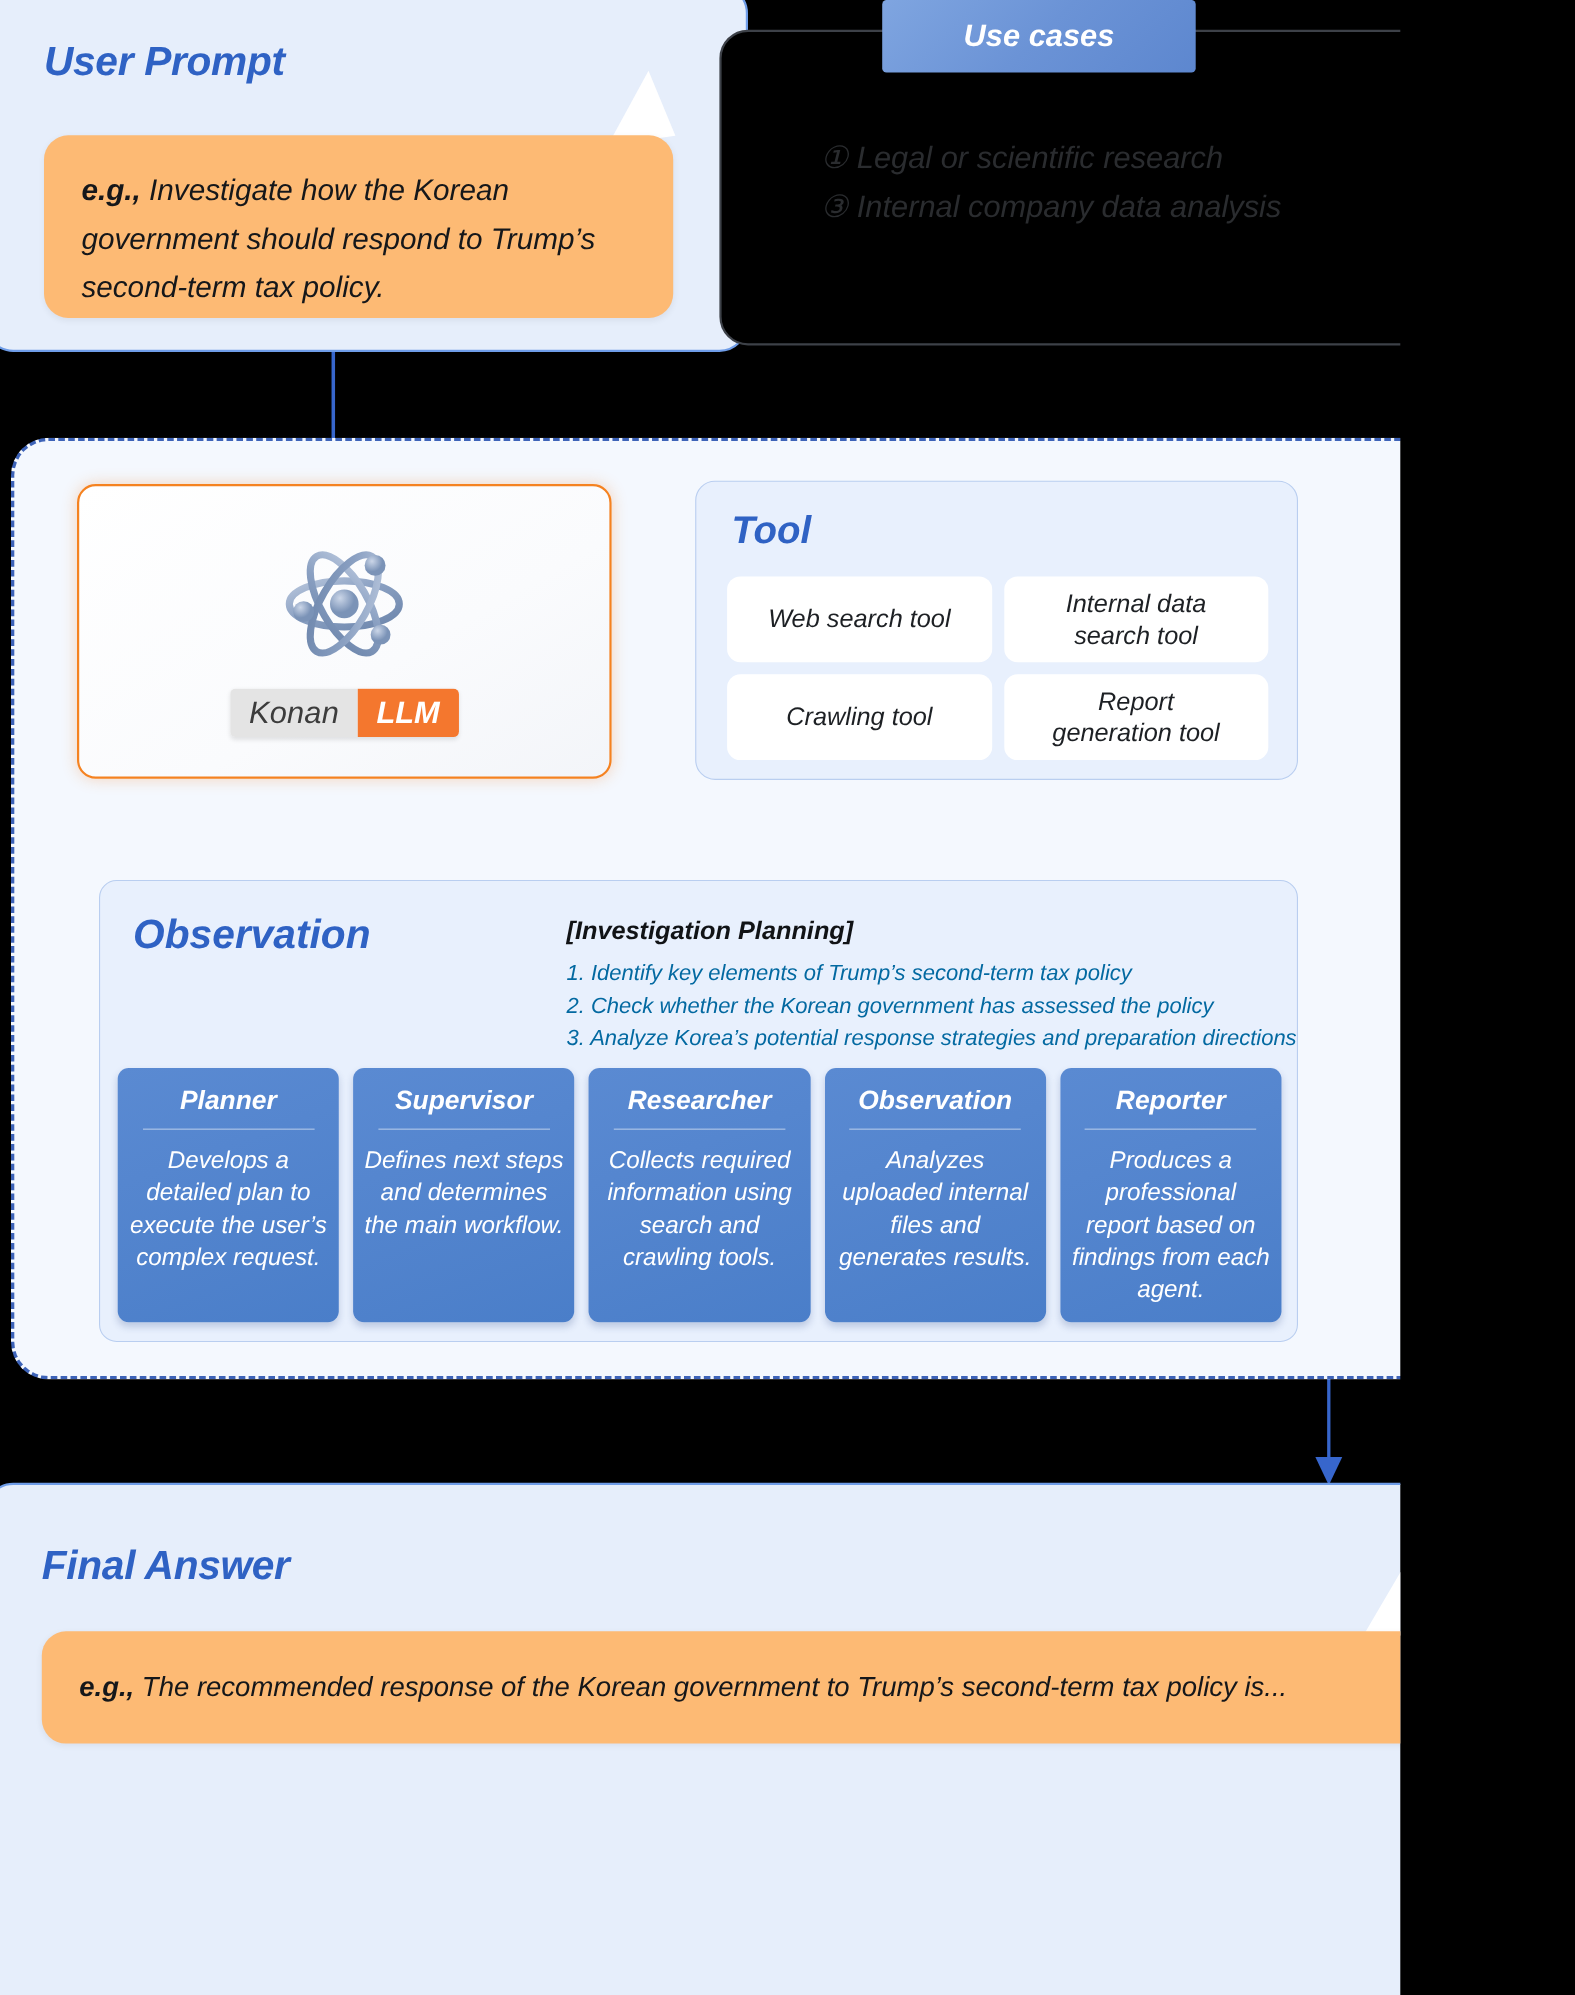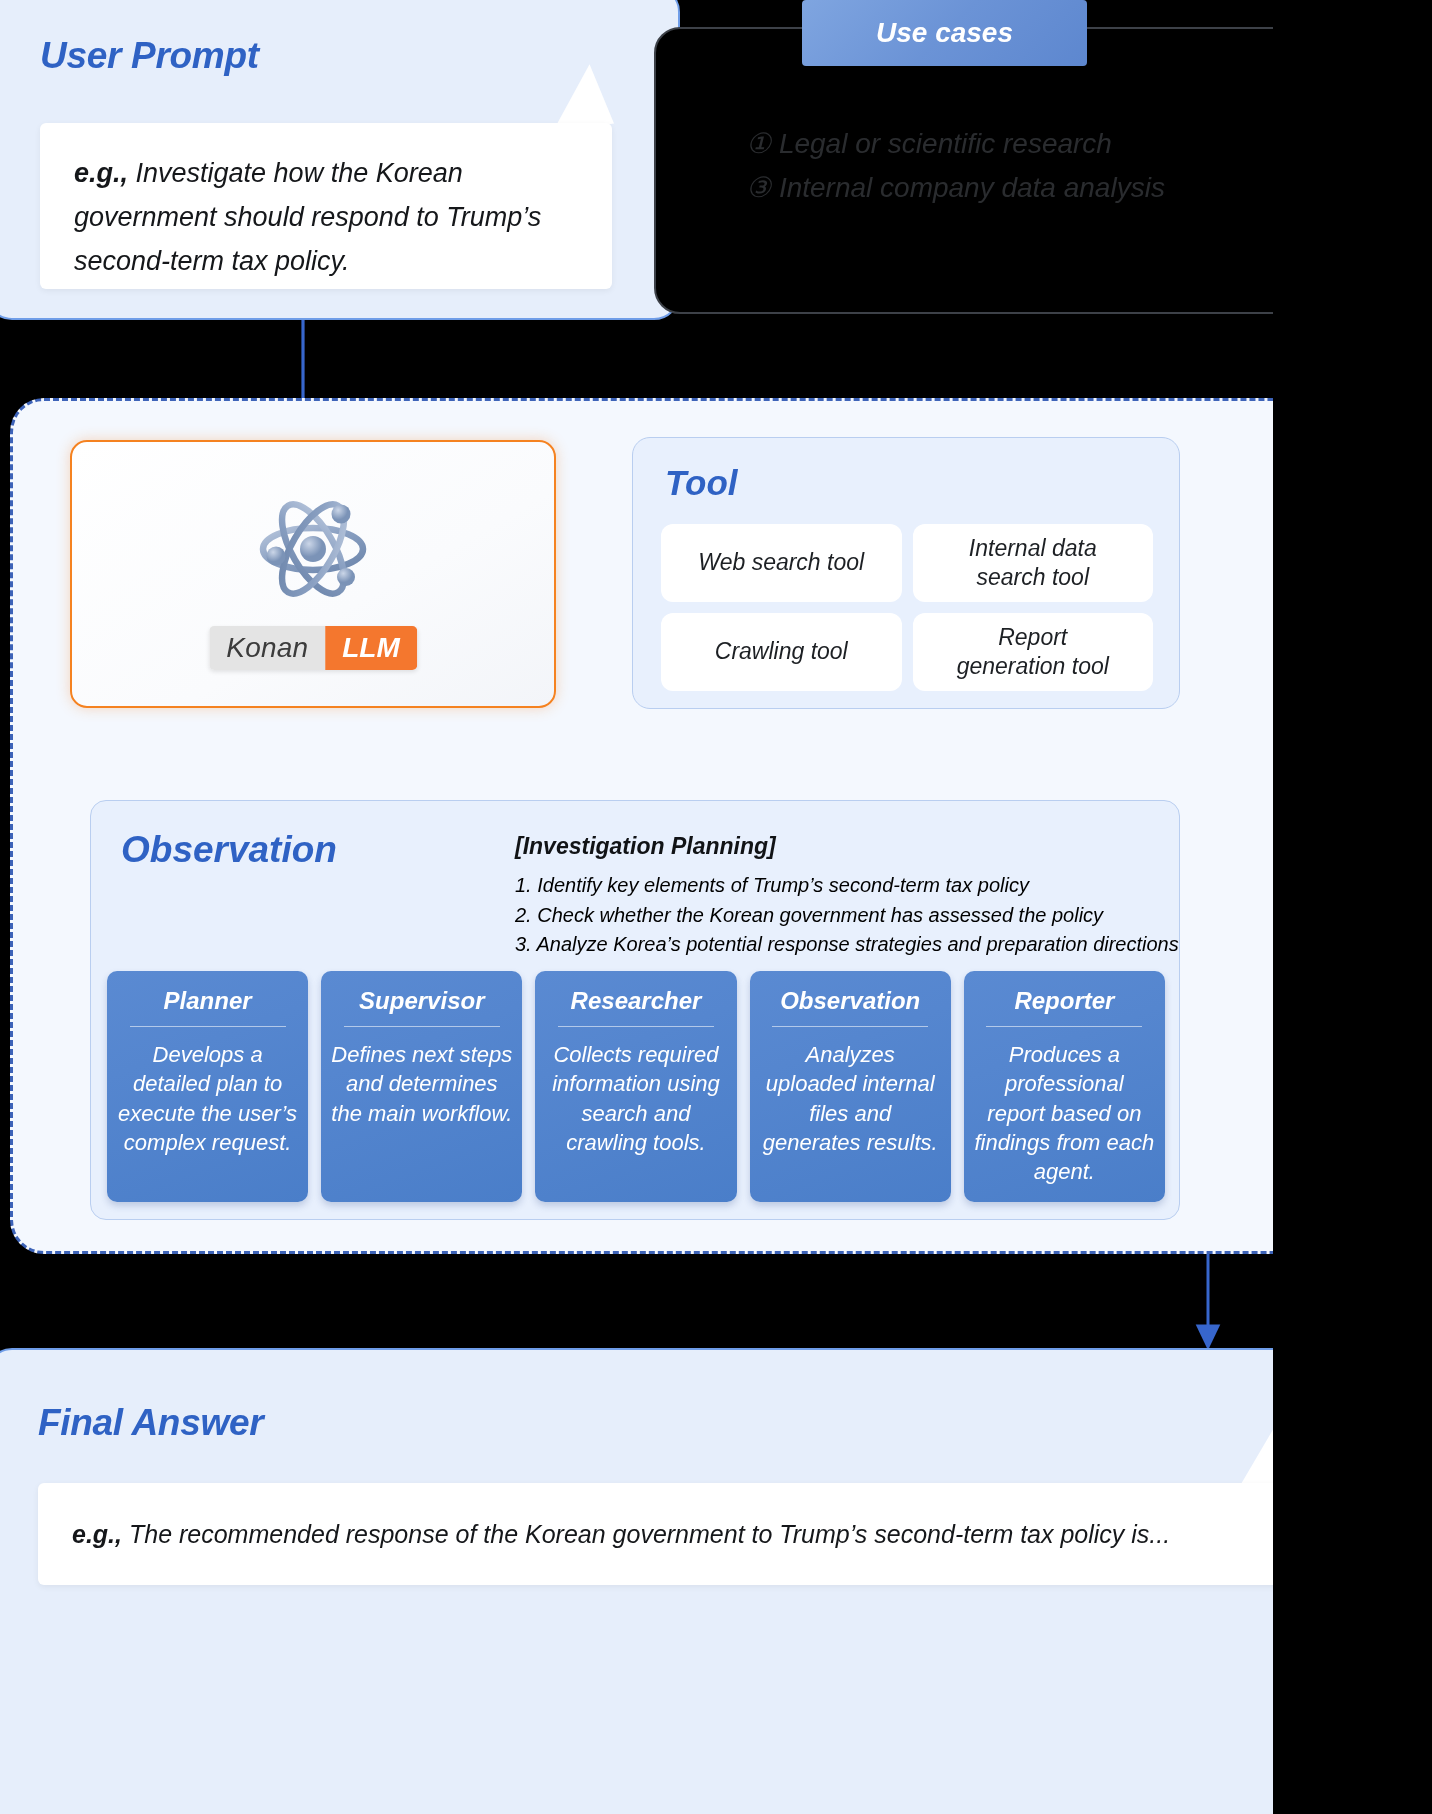--- a/index.html
+++ b/index.html
@@ -30,22 +30,22 @@
   .panel-title {
     color: #2f62c4;
     font-size: 37px;
     font-weight: 700;
     letter-spacing: -0.3px;
   }
   .user-prompt-title { position: absolute; left: 52px; top: 47px; }
 
   .bubble {
     position: absolute;
-    background: #ffffff;
-    border-radius: 6px;
+    background: #fdba74;
+    border-radius: 22px;
     box-shadow: 0 2px 6px rgba(0,0,0,0.06);
   }
   .bubble-up {
     left: 52px;
     top: 135px;
     width: 572px;
     height: 166px;
     padding: 28px 34px;
   }
   .bubble-tail-up {
@@ -233,21 +233,21 @@
   }
   .planning-head {
     font-size: 23px;
     font-weight: 700;
     color: #111316;
     margin-bottom: 11px;
   }
   .planning-item {
     font-size: 20px;
     line-height: 1.48;
-    color: #000000;
+    color: #0369a1;
     white-space: nowrap;
   }
 
   .agent-row {
     position: absolute;
     left: 0px;
     top: 170px;
     width: 1058px;
     display: grid;
     grid-template-columns: repeat(5, 1fr);

